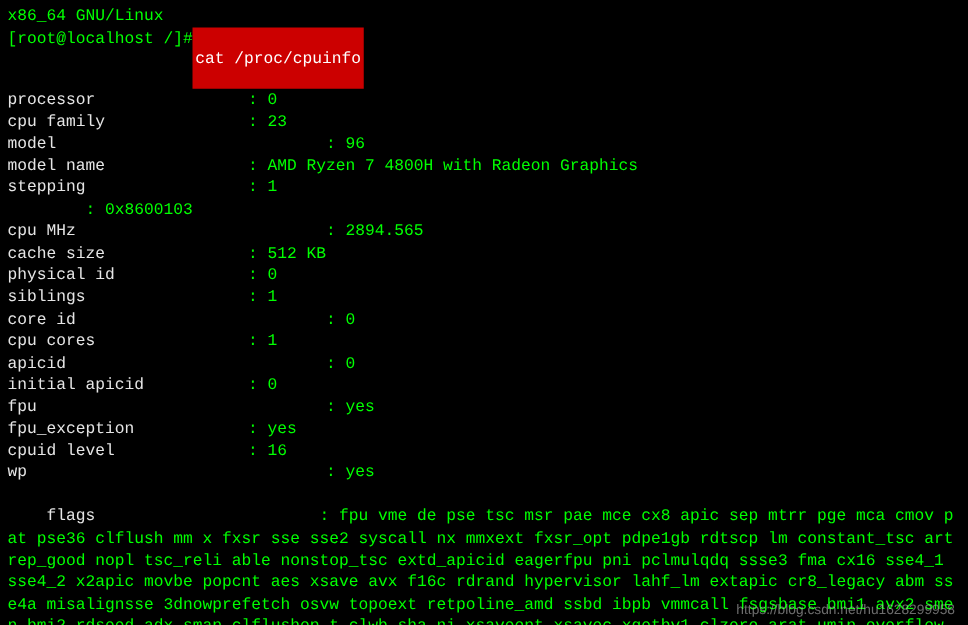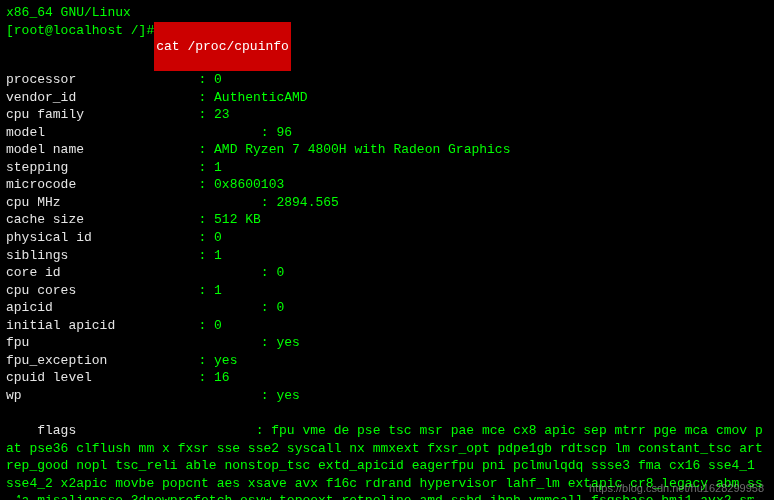--- a/index.html
+++ b/index.html
@@ -12,21 +12,20 @@
       color: #00ff00;
       overflow: hidden;
       position: relative;
     }
     .terminal {
       width: 774px;
       height: 500px;
       padding: 4px 6px;
       overflow: hidden;
       position: relative;
-      border-radius: 29px;
     }
     .line {
       display: flex;
       flex-wrap: nowrap;
       line-height: 1.35;
       white-space: pre;
     }
     .line-wrap {
       line-height: 1.35;
       white-space: pre-wrap;
@@ -81,41 +80,36 @@
   <div class="line">
     <span class="prompt">[root@localhost /]#</span>
     <span class="command-highlight">cat /proc/cpuinfo</span>
   </div>
 
   <div class="line">
     <span class="key">processor</span>
     <span class="value">	: 0</span>
   </div>
   <div class="line">
-    <span class="key">vendor_id</span>
-    <span class="value">	: AuthenticAMD</span>
-  </div>
-  <div class="line">
     <span class="key">cpu family</span>
     <span class="value">	: 23</span>
   </div>
   <div class="line">
     <span class="key">model</span>
     <span class="value">		: 96</span>
   </div>
   <div class="line">
     <span class="key">model name</span>
     <span class="value">	: AMD Ryzen 7 4800H with Radeon Graphics</span>
   </div>
   <div class="line">
     <span class="key">stepping</span>
     <span class="value">	: 1</span>
   </div>
   <div class="line">
-    <span class="key">microcode</span>
     <span class="value">	: 0x8600103</span>
   </div>
   <div class="line">
     <span class="key">cpu MHz</span>
     <span class="value">		: 2894.565</span>
   </div>
   <div class="line">
     <span class="key">cache size</span>
     <span class="value">	: 512 KB</span>
   </div>

